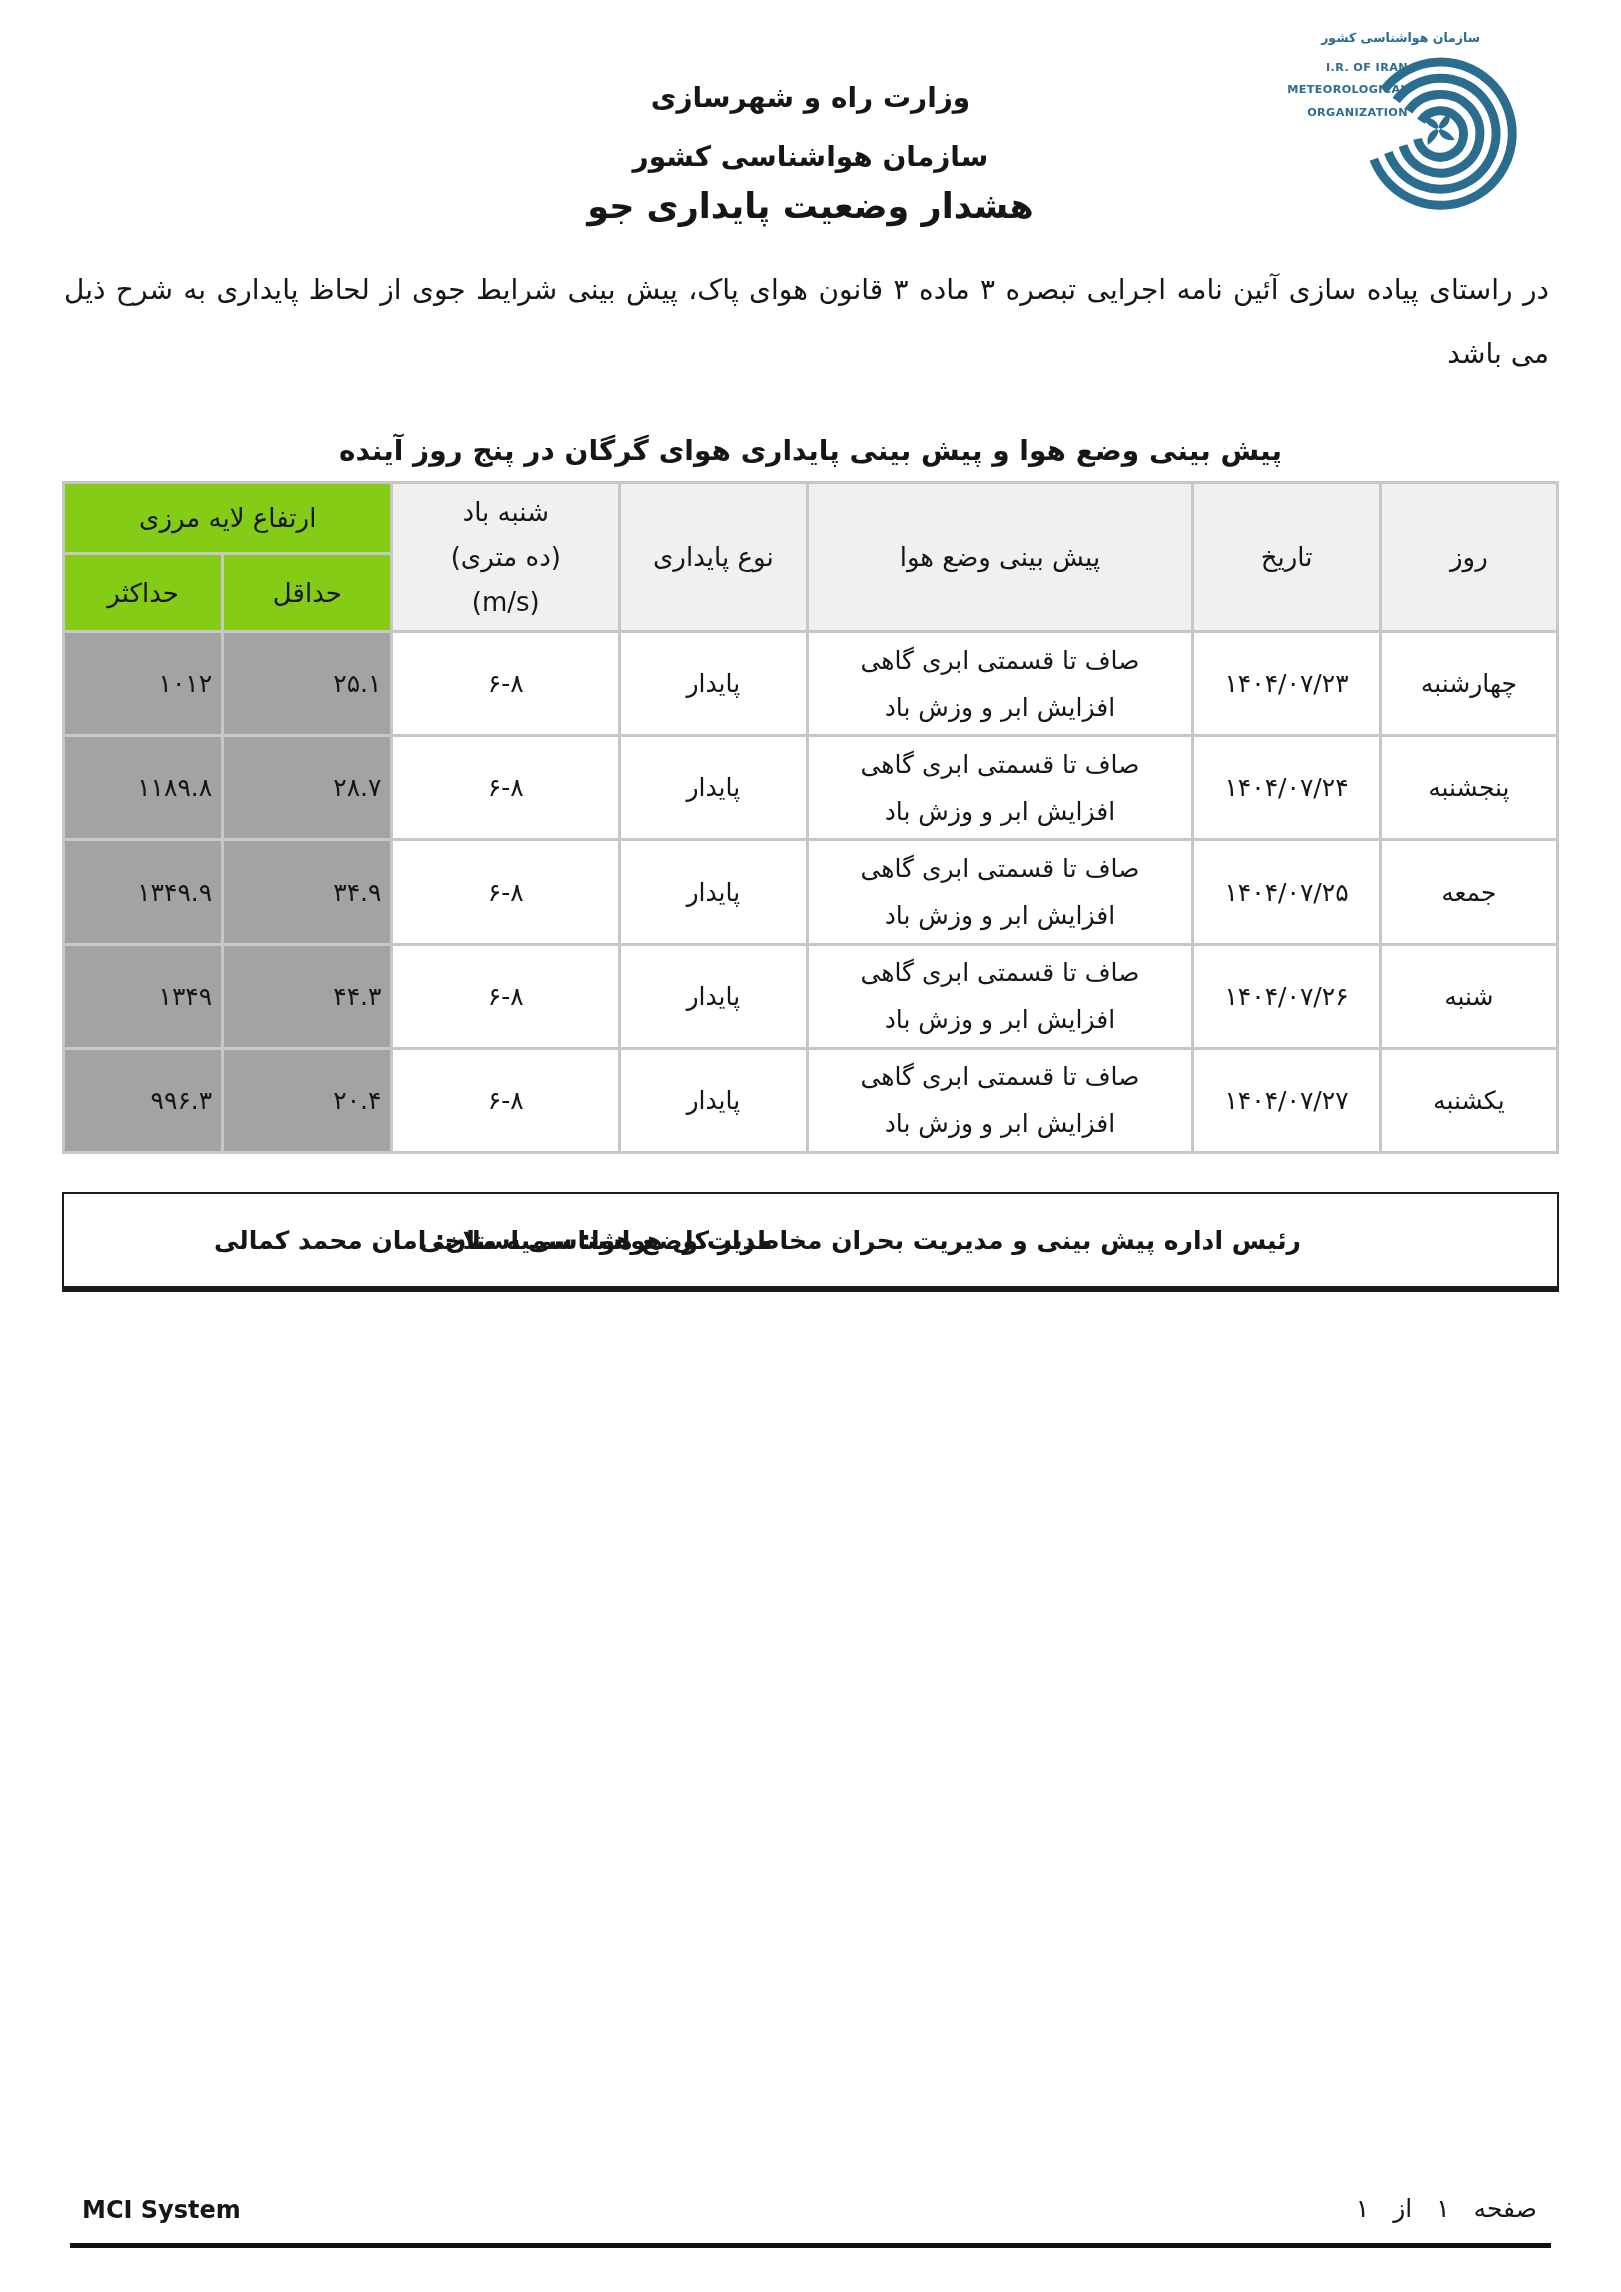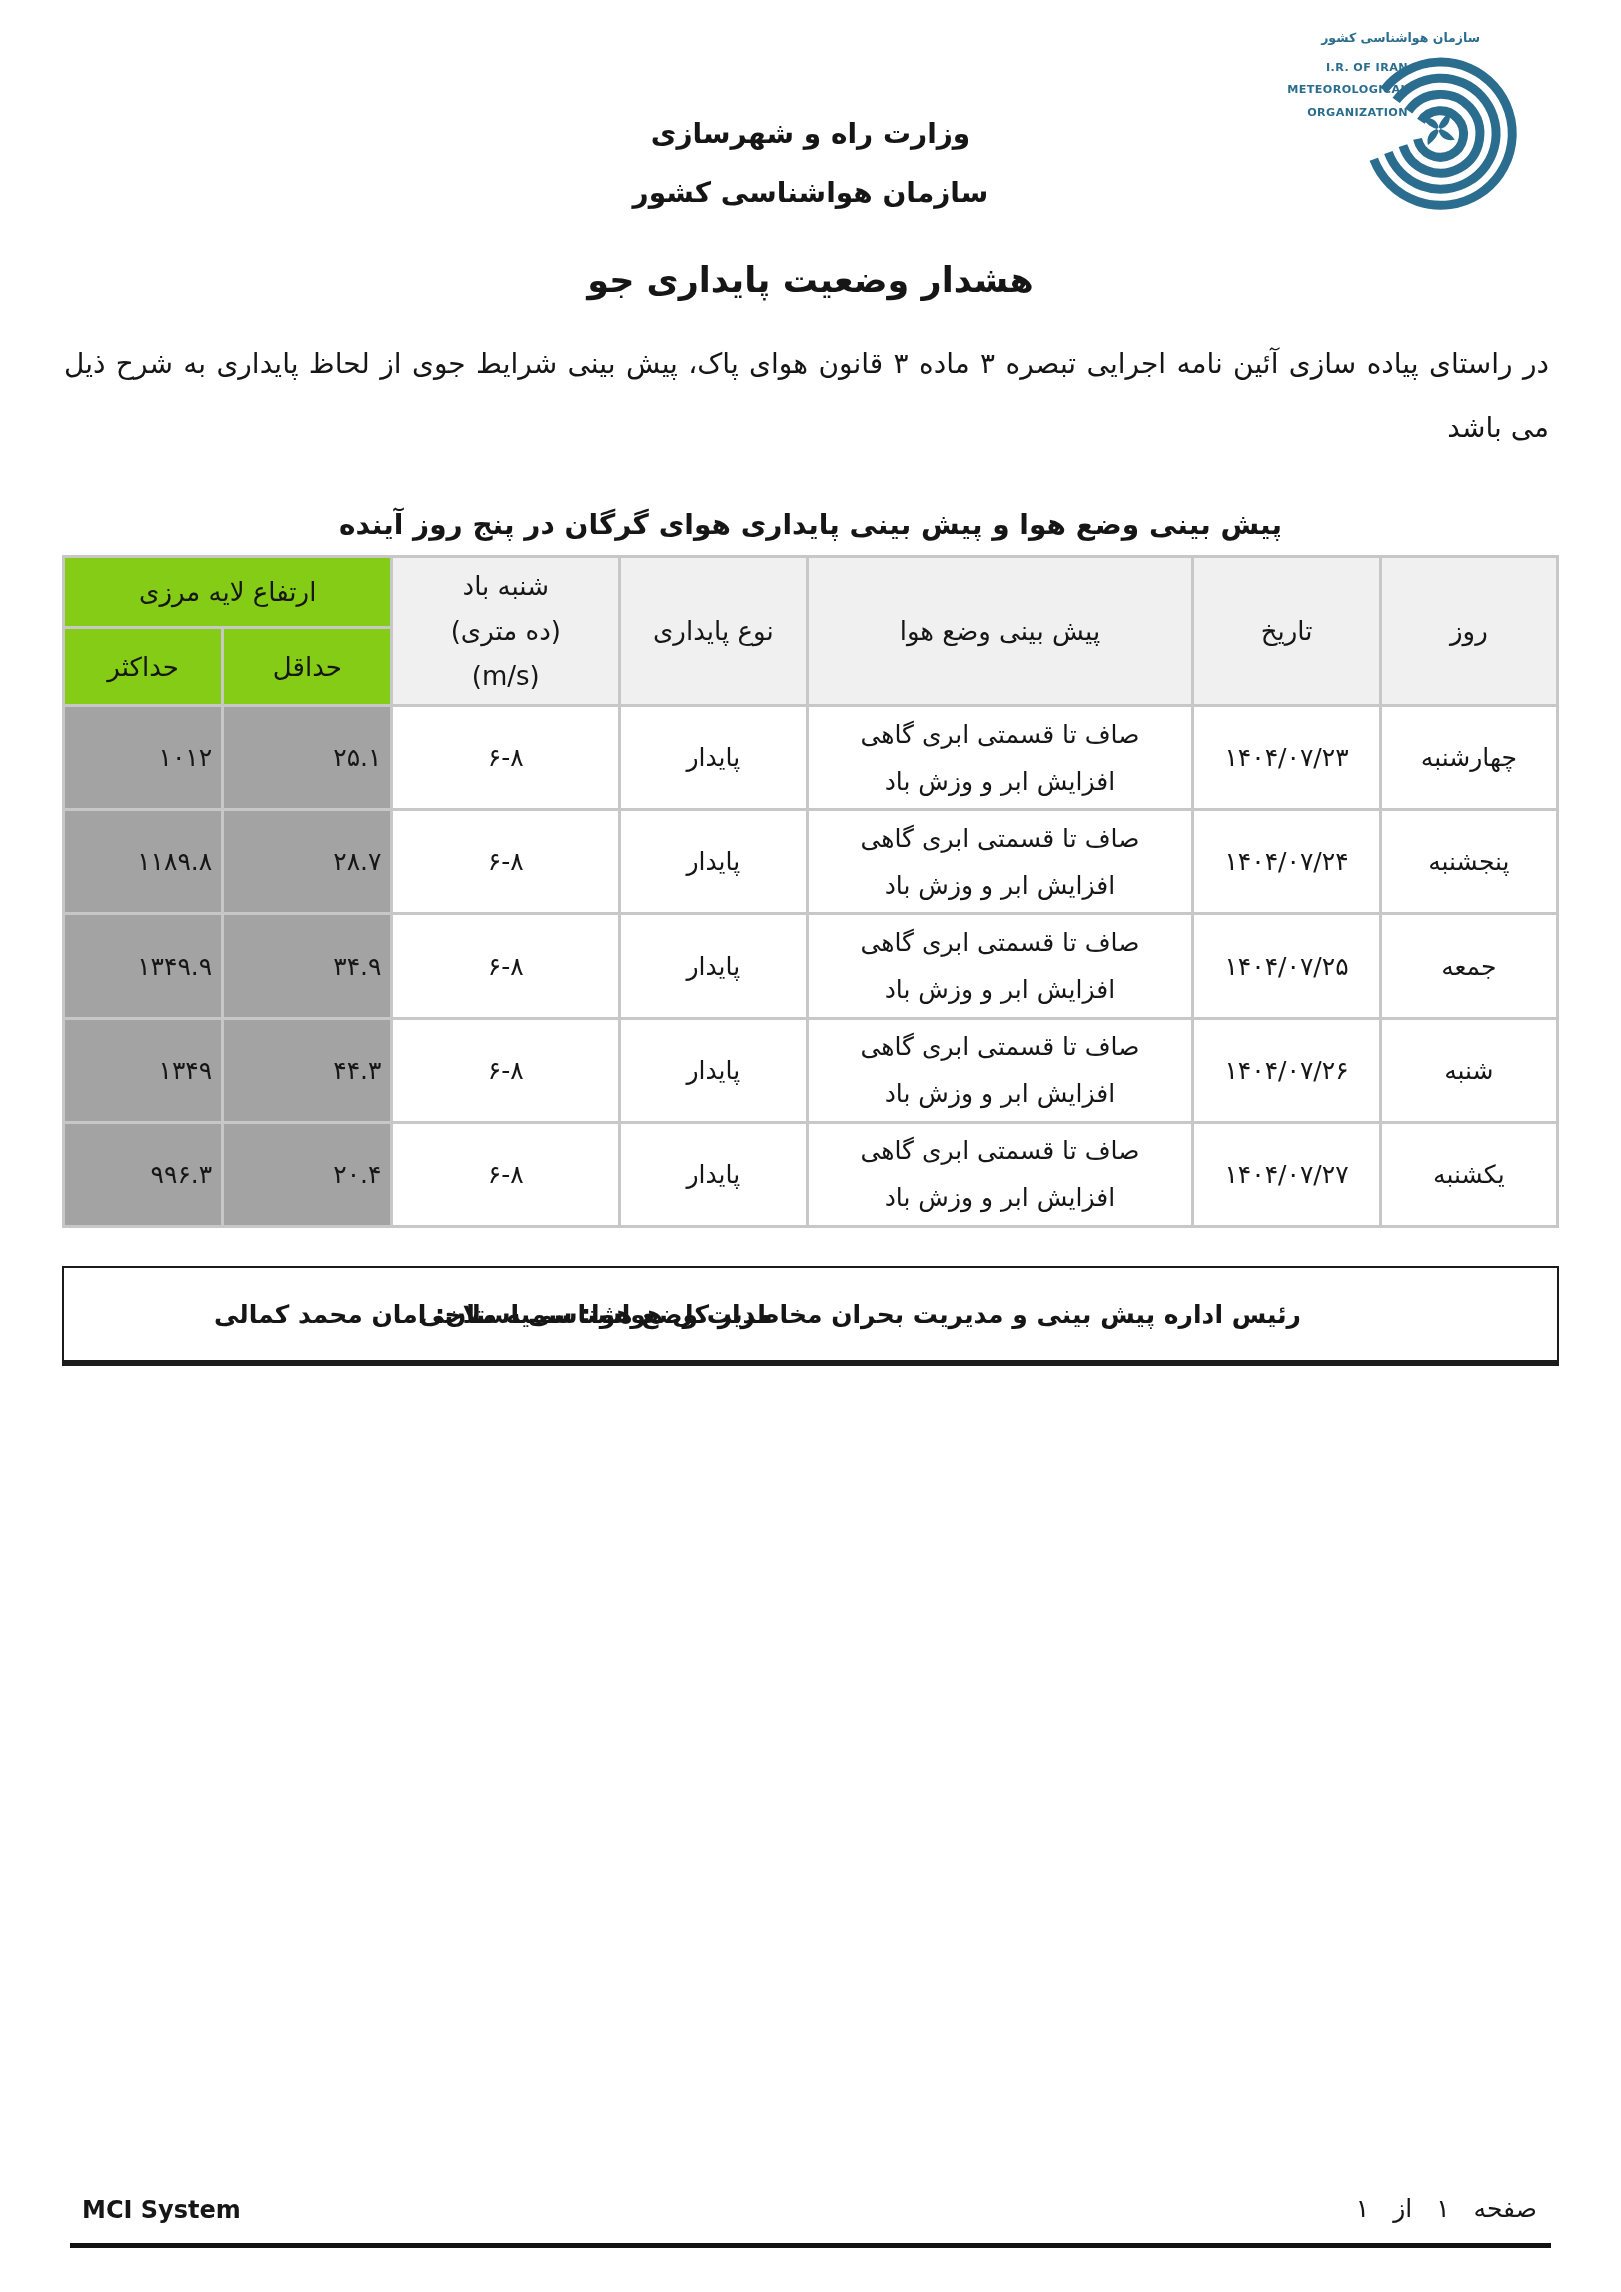--- a/index.html
+++ b/index.html
@@ -8,39 +8,39 @@
     position:relative;
     width:1621px; height:2293px;
     background:#ffffff;
     direction:rtl;
     font-family:"DejaVu Sans", sans-serif;
     color:#161616;
     overflow:hidden;
   }
 
   
-  .letterhead { padding-top:104px; text-align:center; }
+  .letterhead { padding-top:68px; text-align:center; }
   .lh-line { font-size:28px; font-weight:bold; line-height:59px; }
 
   
   .logo { position:absolute; top:30px; left:1297px; width:235px; height:184px; direction:ltr; }
   .logo-fa {
     position:absolute; top:0; right:52px;
     font-size:12.5px; font-weight:bold; color:#2b6d8e; white-space:nowrap;
   }
   .logo-en {
     position:absolute; top:27px; left:0; width:111px;
     direction:rtl; text-align:right;
     font-size:11.2px; font-weight:bold; letter-spacing:0.4px;
     color:#2b6d8e; line-height:22.4px; white-space:nowrap;
   }
   .logo-svg { position:absolute; top:5.4px; left:0; }
 
   
-  .doc-title { margin-top:38px; text-align:center; font-size:35px; font-weight:bold; }
+  .doc-title { text-align:center; font-size:35px; font-weight:bold; }
   .intro {
     margin:32px 72px 0 64px;
     font-size:28px; line-height:64px;
     text-align:justify;
   }
 
   
   .table-title { margin-top:48px; text-align:center; font-size:28px; font-weight:bold; }
   table.forecast {
     margin:14.3px auto 0;

